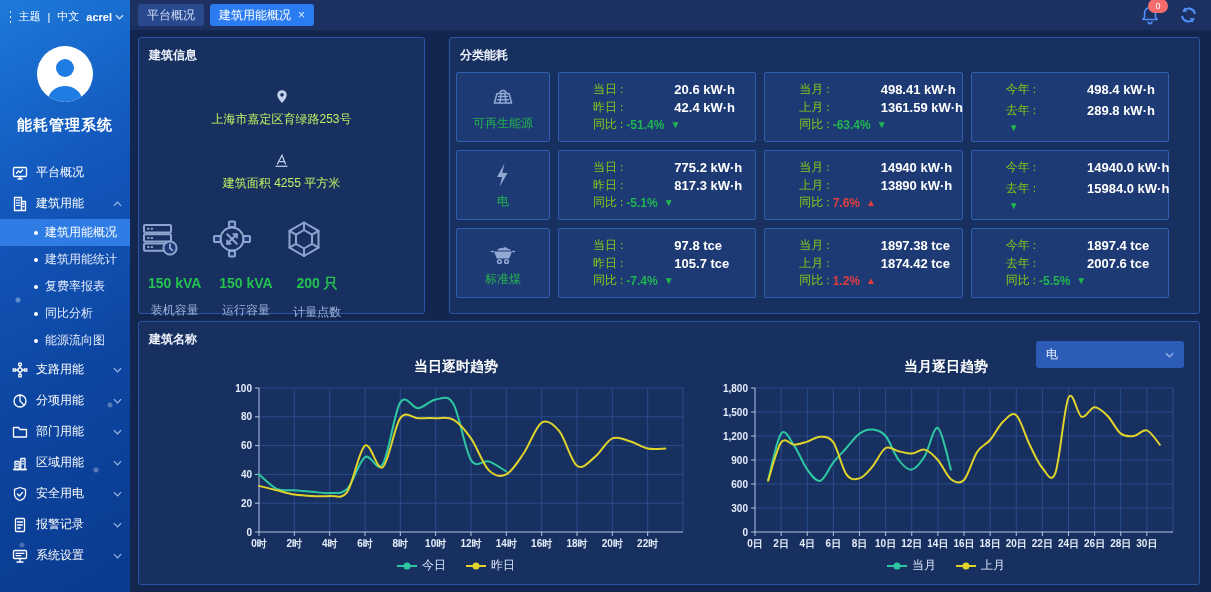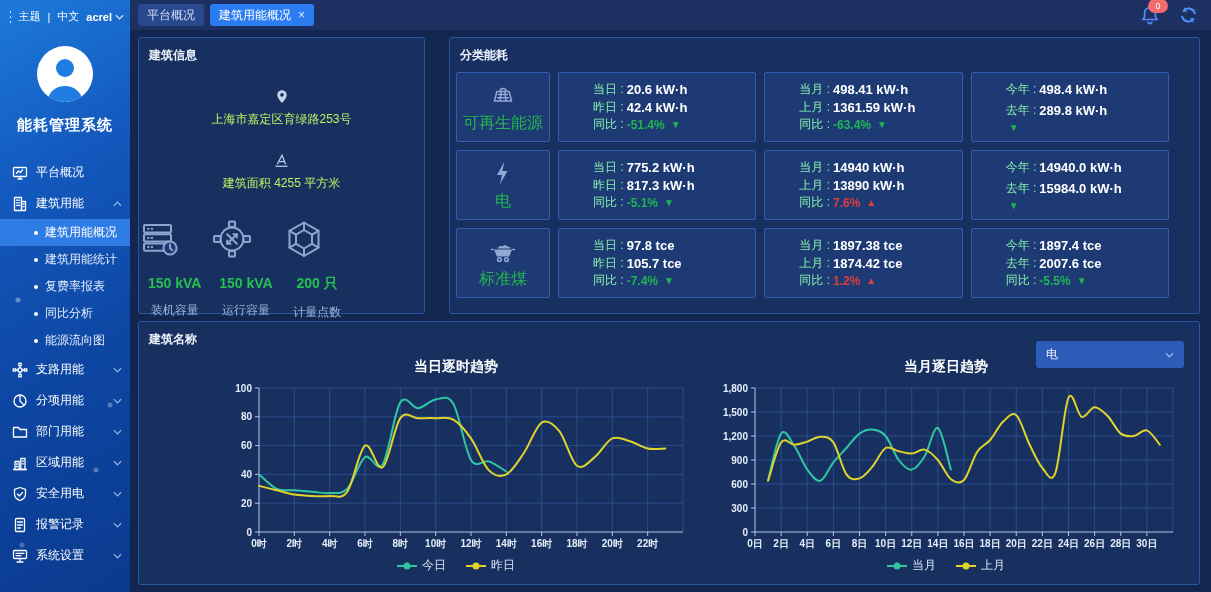--- a/index.html
+++ b/index.html
@@ -54,26 +54,26 @@
   .bi-stat .ic{color:#8ea6cf;}
   .bi-stat .val{color:#25c150;font-size:14px;font-weight:700;margin-top:13px;}
   .bi-stat .lbl{color:#9fb3da;font-size:12px;margin-top:11px;}
   
   .ce-panel{flex:1;min-width:0;display:flex;flex-direction:column;}
   .ce-rows{display:flex;flex-direction:column;gap:8px;padding:8px 30px 0 6px;}
   .ce-row{display:flex;gap:8px;height:70px;}
   .ce-icon-card{width:92px;flex:0 0 92px;background:#1d3a74;border:1px solid #2f5fae;border-radius:2px;
     display:flex;flex-direction:column;align-items:center;justify-content:center;gap:3px;}
   .ce-icon-card .ic{color:#93a9d4;}
-  .ce-icon-card .lbl{color:#25b54e;font-size:16px;}
+  .ce-icon-card .lbl{color:#25b54e;font-size:12px;}
   .ce-card{flex:1;min-width:0;background:#1d3a74;border:1px solid #2f5fae;border-radius:2px;
     padding:8px 6px 8px 34px;display:flex;flex-direction:column;justify-content:space-between;font-size:12px;box-sizing:border-box;}
   .ce-line{display:flex;align-items:center;gap:3px;white-space:nowrap;}
-  .ce-line .lb{color:#86efac;}
-  .ce-line .vl{color:#fff;font-weight:700;font-size:13px;}
+  .ce-line .lb{color:#84cc16;font-family:Liberation Serif, serif;}
+  .ce-line .vl{color:#fff;font-weight:700;font-size:13px;margin-left:48px;}
   .ce-line .pct-down{color:#21b551;font-weight:700;}
   .ce-line .pct-up{color:#e23d3d;font-weight:700;}
   .tri{font-size:10px;margin-left:3px;}
   .tri-down{color:#21b551;} .tri-up{color:#e23d3d;}
   
   .trend-panel{flex:1;position:relative;display:flex;flex-direction:column;}
   .trend-select{position:absolute;top:19px;right:15px;width:128px;height:27px;background:#2d5cb8;border-radius:3px;
     display:flex;align-items:center;justify-content:space-between;padding:0 10px;color:#e8efff;font-size:12px;cursor:pointer;z-index:2;}
   .trend-btns{position:absolute;left:10px;top:36px;display:flex;flex-direction:column;gap:9px;z-index:2;}
   .t-btn{width:56px;height:25px;border:none;border-radius:3px;font-size:12px;cursor:pointer;font-family:inherit;}

